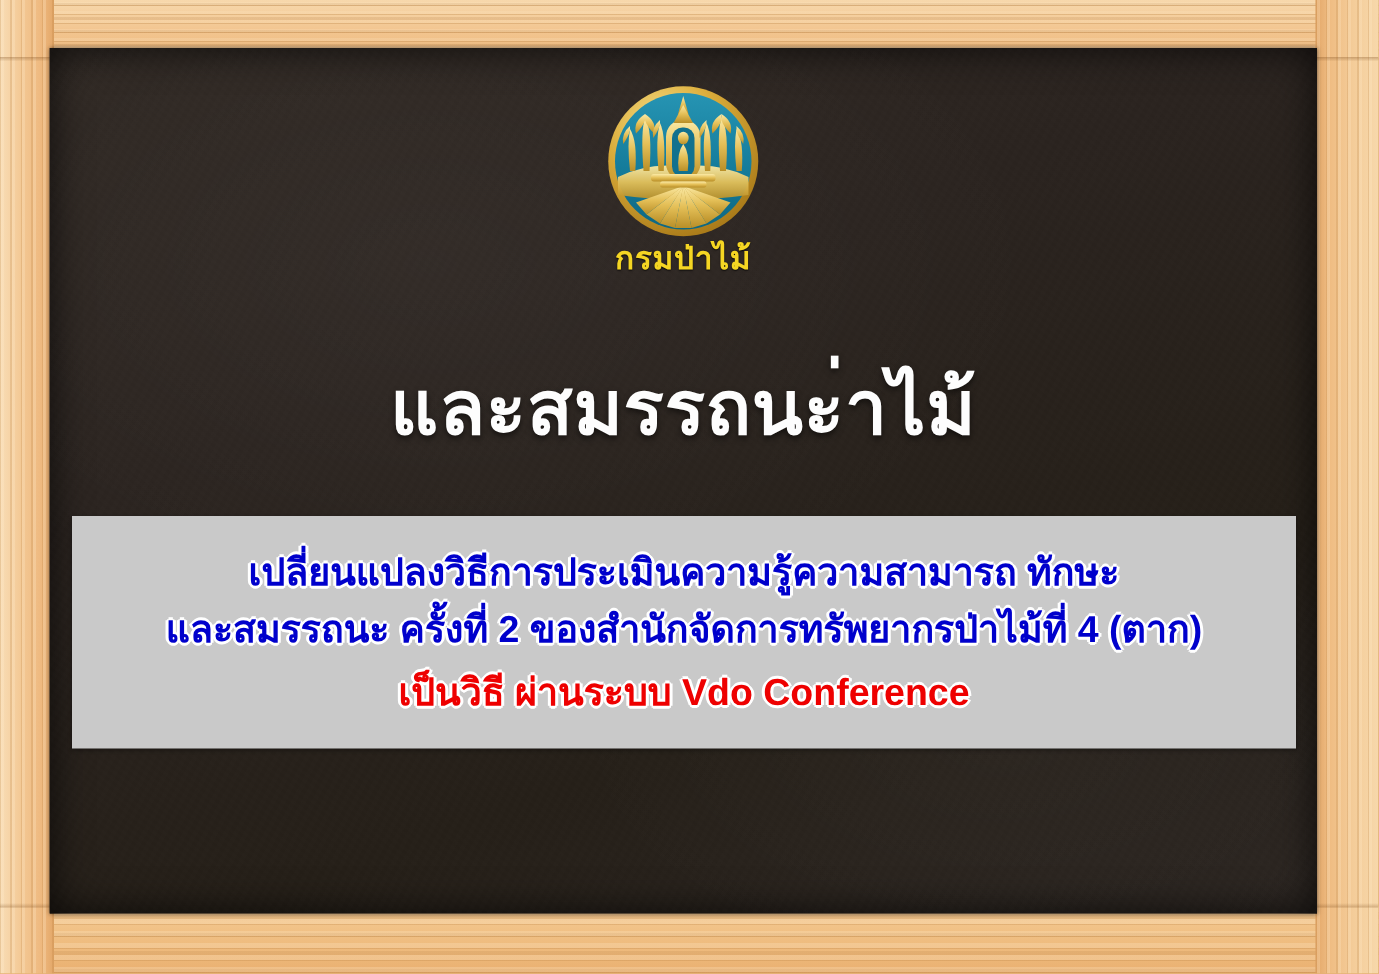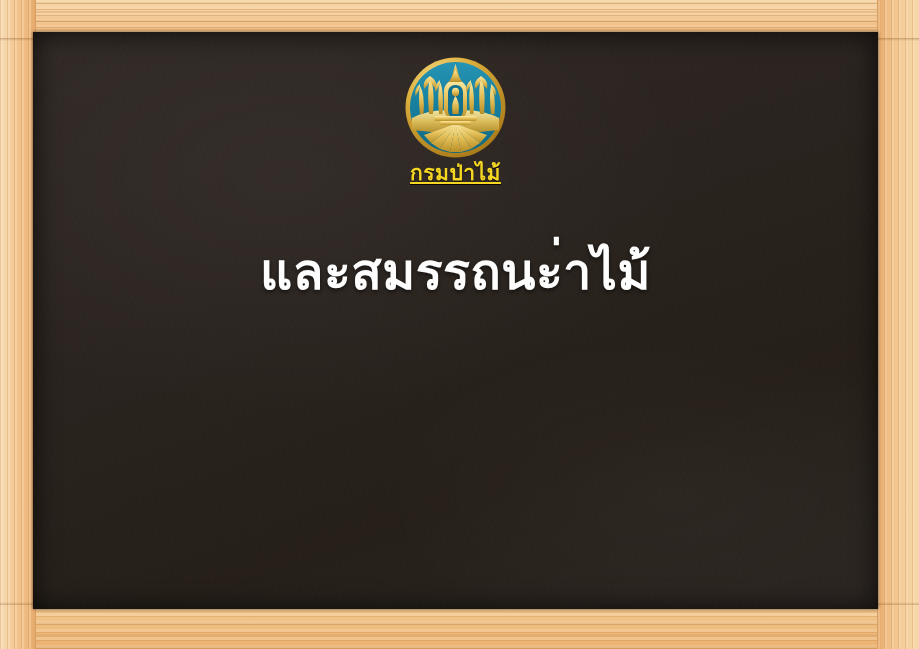--- a/index.html
+++ b/index.html
@@ -98,21 +98,20 @@
   .emblem{
     width:103px;height:103px;position:relative;
   }
   .emblem svg{display:block;width:103px;height:103px;}
   .dept-name{
     margin-top:2px;
     font-size:21px;font-weight:700;letter-spacing:.5px;
     color:#f5d623;
     text-shadow:0 1px 1px rgba(0,0,0,.8);
     line-height:1.1;
-    text-decoration:underline;
   }
 
   
   #title{
     position:absolute;left:0;right:0;top:212px;text-align:center;
     color:#fdfdfd;
     font-size:50px;font-weight:700;
     letter-spacing:.5px;
     line-height:1.12;
     text-shadow:0 2px 4px rgba(0,0,0,.55);
@@ -230,15 +229,20 @@
 
           <rect x="30" y="60" width="43" height="5" rx="2" fill="url(#ggold)"></rect>
           <rect x="36" y="65" width="31" height="4" rx="1.5" fill="url(#ggold)"></rect>
         </svg>
       </div>
       <div class="dept-name">กรมป่าไม้</div>
     </div>
 
     <div id="title">และสมรรถนะ่าไม้</div>
 
+    <div id="banner">
+      <div class="banner-line line-blue">เปลี่ยนแปลงวิธีการประเมินความรู้ความสามารถ ทักษะ</div>
+      <div class="banner-line line-blue">และสมรรถนะ ครั้งที่ 2 ของสำนักจัดการทรัพยากรป่าไม้ที่ 4 (ตาก)</div>
+      <div class="banner-line line-red">เป็นวิธี ผ่านระบบ Vdo Conference</div>
+    </div>
 
   </div>
 </div>
 
 </body></html>

